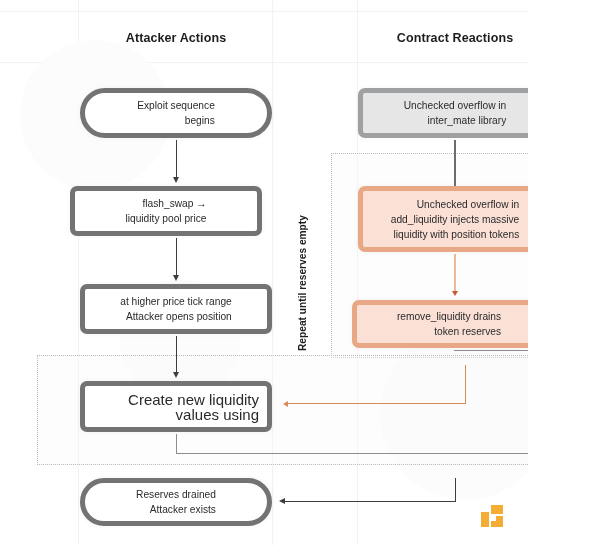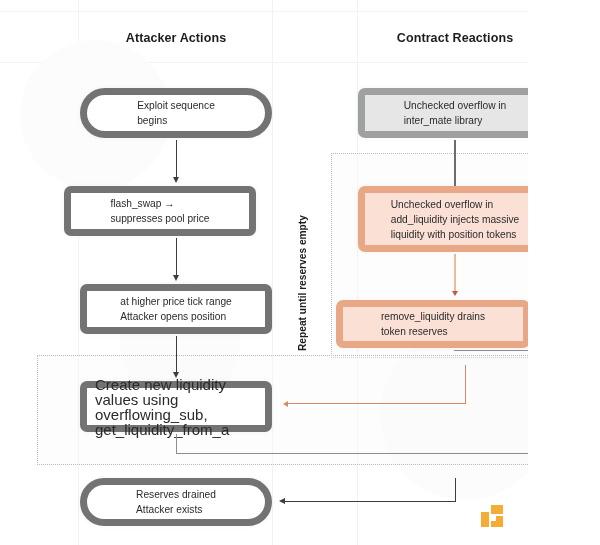--- a/index.html
+++ b/index.html
@@ -55,27 +55,27 @@
     letter-spacing: .1px;
   }
 
   
   .node {
     position: absolute;
     box-sizing: border-box;
     display: flex;
     align-items: center;
     justify-content: center;
-    text-align: left;
+    text-align: right;
     font-size: 10.2px;
     line-height: 15px;
     color: #2a2a2c;
     padding: 2px 8px;
     background: #ffffff;
-    border: 7px solid #737373;
+    border: 5px solid #737373;
     box-shadow: 0 0 6px rgba(0,0,0,0.045);
   }
   .node.pill { border-radius: 26px; }
   .node.rect { border-radius: 7px; }
   .node.grayfill {
     background: #e6e6e7;
     border-color: #9fa0a2;
   }
   .node.pinkfill {
     background: #fbe0d5;
@@ -206,38 +206,37 @@
 
   <div class="loop-label" style="left:308px; top:340px;">Repeat until reserves empty</div>
 
   <div class="node pill" style="left:80px; top:88px; width:192px; height:50px;">
     <div>
       <div>Exploit sequence</div>
       <div>begins</div>
     </div>
   </div>
 
-  <div class="node rect" style="left:64px; top:186px; width:192px; height:50px;">
+  <div class="node rect" style="left:70px; top:186px; width:192px; height:50px;">
     <div>
       <div>flash_swap  →</div>
-      <div>suppresses pool price</div>
+      <div>liquidity pool price</div>
     </div>
   </div>
 
   <div class="node rect" style="left:80px; top:284px; width:192px; height:50px;">
     <div>
       <div>at higher price tick range</div>
       <div>Attacker opens position</div>
     </div>
   </div>
 
   <div class="node rect" style="left:80px; top:381px; width:192px; height:51px; font-size:15px;">
     <div>
       <div>Create new liquidity values using</div>
-      <div>overflowing_sub, get_liquidity_from_a</div>
     </div>
   </div>
 
   <div class="node pill" style="left:80px; top:478px; width:192px; height:48px;">
     <div>
       <div>Reserves drained</div>
       <div>Attacker exists</div>
     </div>
   </div>
 
@@ -249,21 +248,21 @@
   </div>
 
   <div class="node rect pinkfill" style="left:358px; top:186px; width:194px; height:66px;">
     <div>
       <div>Unchecked overflow in</div>
       <div>add_liquidity injects massive</div>
       <div>liquidity with position tokens</div>
     </div>
   </div>
 
-  <div class="node rect pinkfill" style="left:336px; top:300px; width:194px; height:48px;">
+  <div class="node rect pinkfill" style="left:352px; top:300px; width:194px; height:48px;">
     <div>
       <div>remove_liquidity drains</div>
       <div>token reserves</div>
     </div>
   </div>
 
   <div class="conn v" style="left:176px; top:140px; height:38px;"></div>
   <div class="arrowhead ah-down" style="left:172.5px; top:177px;"></div>
 
   <div class="conn v" style="left:176px; top:238px; height:38px;"></div>

